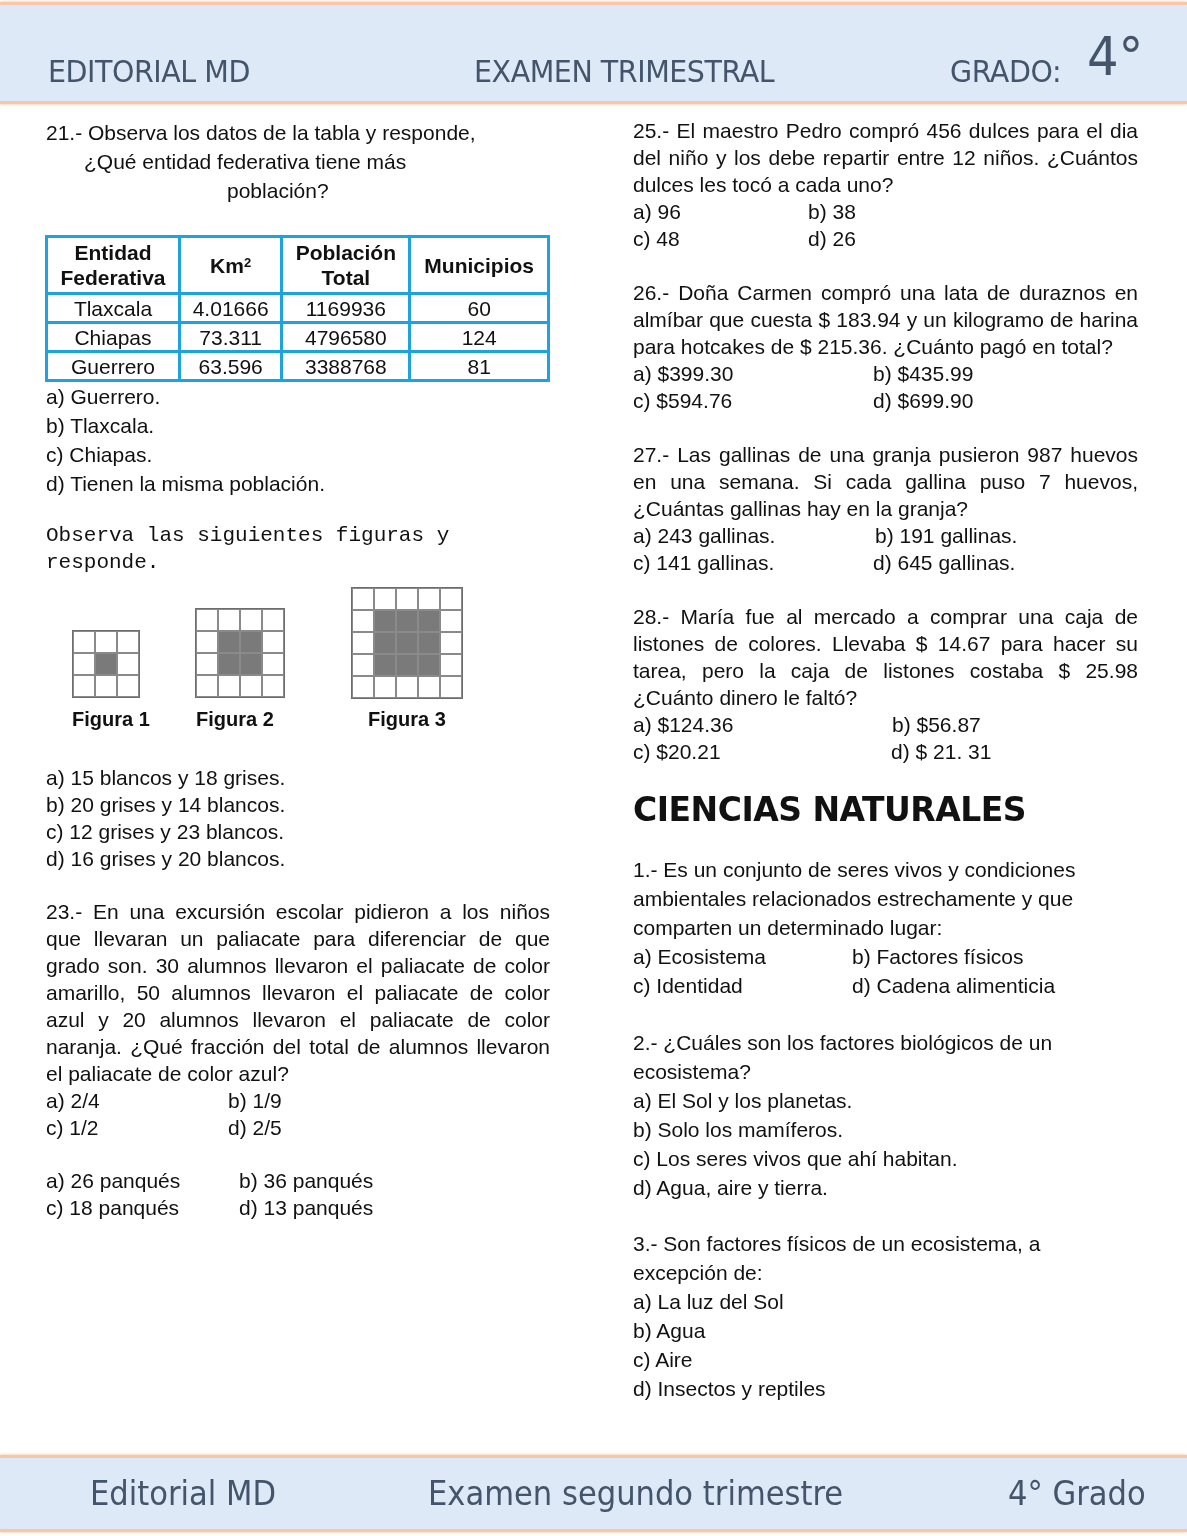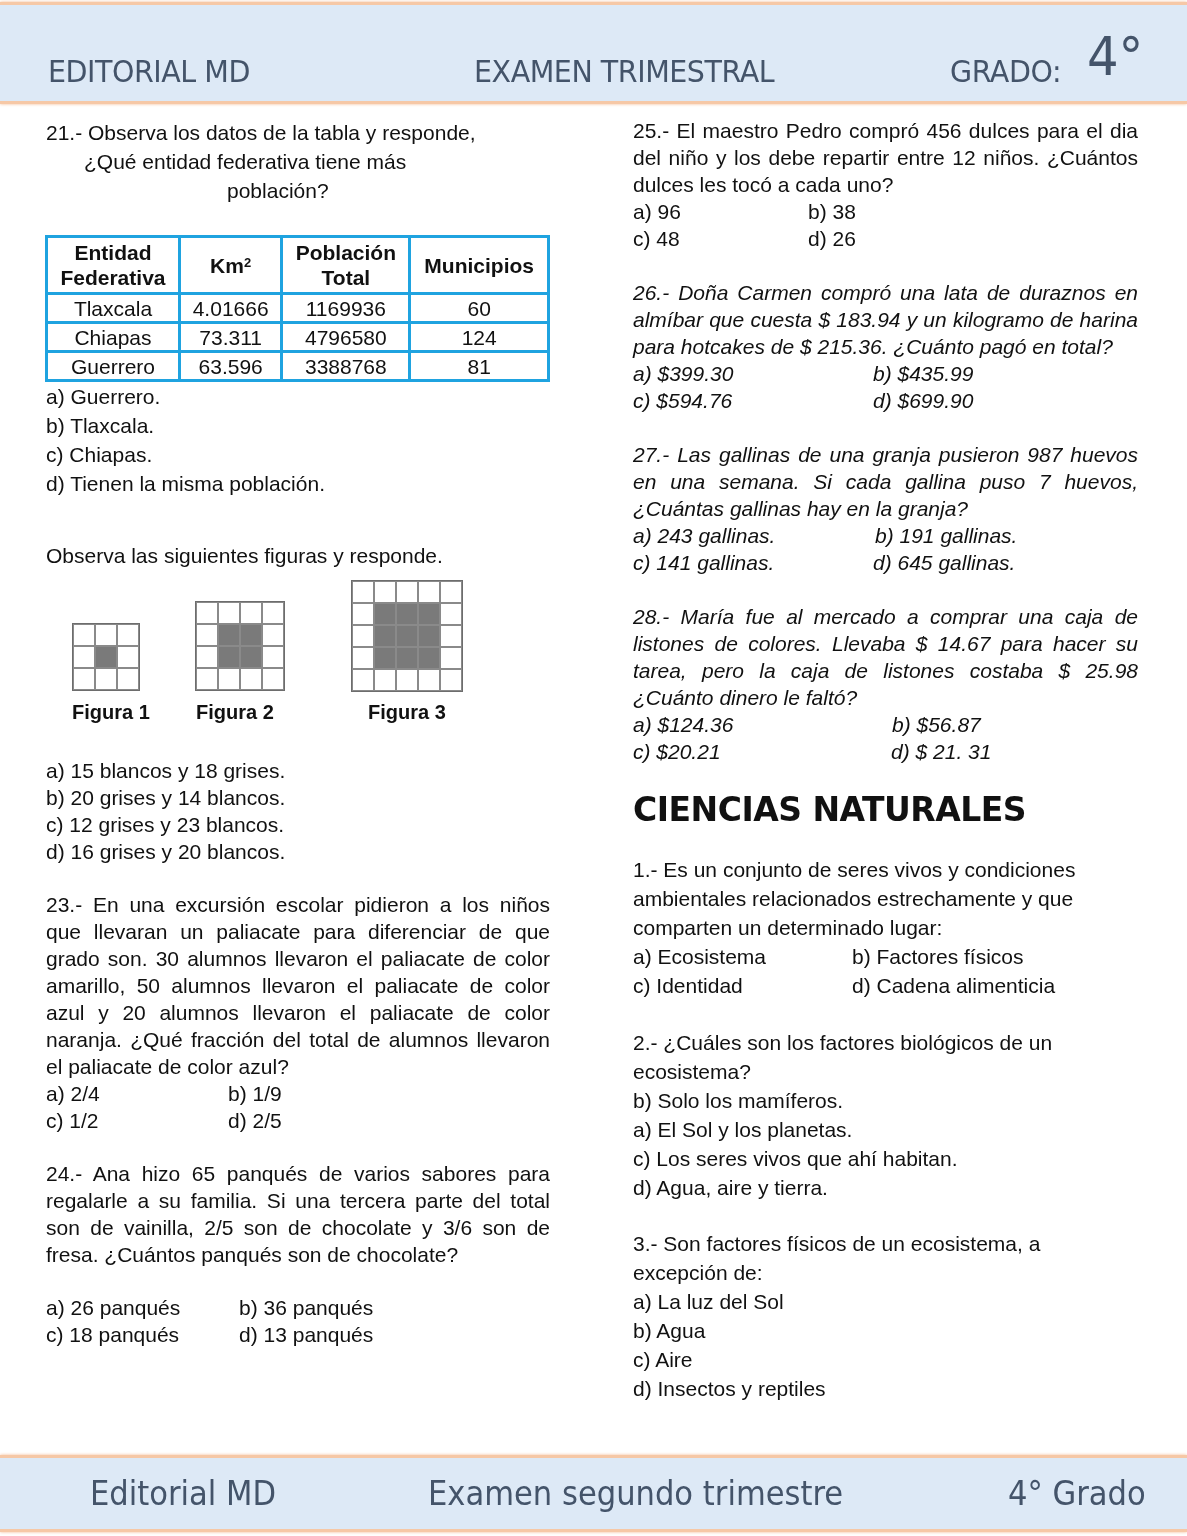--- a/index.html
+++ b/index.html
@@ -47,32 +47,32 @@
     border: 3px solid #1fa3e0;
     text-align: center;
     padding: 0 6px;
   }
   table.data th { font-weight: bold; line-height: 25px; padding-top: 2px; padding-bottom: 2px; height: 57px; }
   table.data td { line-height: 25px; height: 29px; }
   .c1 { width: 137px; } .c2 { width: 106px; } .c3 { width: 132px; } .c4 { width: 143px; }
   sup { font-size: 13px; vertical-align: top; position: relative; top: -3px; }
 
   .opts { line-height: 29px; }
-  .sub { margin-top: 44px; }
+  .sub { margin-top: 24px; font-family: Liberation Mono, monospace; }
 
   .figs { position: relative; height: 178px; margin-top: 14px; }
   .fig { position: absolute; }
   .grid { display: grid; border: 1px solid #6d6d6d; }
   .grid div { border: 1px solid #8a8a8a; background: #fff; }
   .grid div.g { background: #7a7a7a; }
   .fig-label { position: absolute; font-weight: bold; font-size: 20px; white-space: nowrap; }
 
   .two { display: flex; }
   .two span { display: inline-block; }
-  .mt27 { margin-top: 27px; font-style: italic; }
+  .mt27 { margin-top: 27px; }
   .mt26 { margin-top: 26px; }
 
   .section-title {
     font-family: "DejaVu Sans", sans-serif;
     font-size: 33px; font-weight: bold; letter-spacing: -0.5px;
     margin-top: 28px; margin-bottom: 28px; line-height: 34px;
   }
   .lh29 { line-height: 29px; }
 </style>
 </head>
@@ -219,21 +219,20 @@
       <span style="width:182px">a) 2/4</span>
       <span>b) 1/9</span>
     </div>
     <div class="two">
       <span style="width:182px">c) 1/2</span>
       <span>d) 2/5</span>
     </div>
   </div>
 
   <div class="justify mt26">
-    <div>24.- Ana hizo 65 panqués de varios sabores para regalarle a su familia. Si una tercera parte del total son de vainilla, 2/5 son de chocolate y 3/6 son de fresa. ¿Cuántos panqués son de chocolate?</div>
     <div class="two" style="margin-top:26px;">
       <span style="width:193px">a) 26 panqués</span>
       <span>b) 36 panqués</span>
     </div>
     <div class="two">
       <span style="width:193px">c) 18 panqués</span>
       <span>d) 13 panqués</span>
     </div>
   </div>
 </div>
@@ -296,22 +295,22 @@
       <span>b) Factores físicos</span>
     </div>
     <div class="two">
       <span style="width:219px">c) Identidad</span>
       <span>d) Cadena alimenticia</span>
     </div>
   </div>
 
   <div class="lh29" style="margin-top:28px;">
     <div>2.- ¿Cuáles son los factores biológicos de un ecosistema?</div>
+    <div>a) El Sol y los planetas.</div>
     <div>b) Solo los mamíferos.</div>
-    <div>a) El Sol y los planetas.</div>
     <div>c) Los seres vivos que ahí habitan.</div>
     <div>d) Agua, aire y tierra.</div>
   </div>
 
   <div class="lh29" style="margin-top:27px;">
     <div>3.- Son factores físicos de un ecosistema, a excepción de:</div>
     <div>a) La luz del Sol</div>
     <div>b) Agua</div>
     <div>c) Aire</div>
     <div>d) Insectos y reptiles</div>

